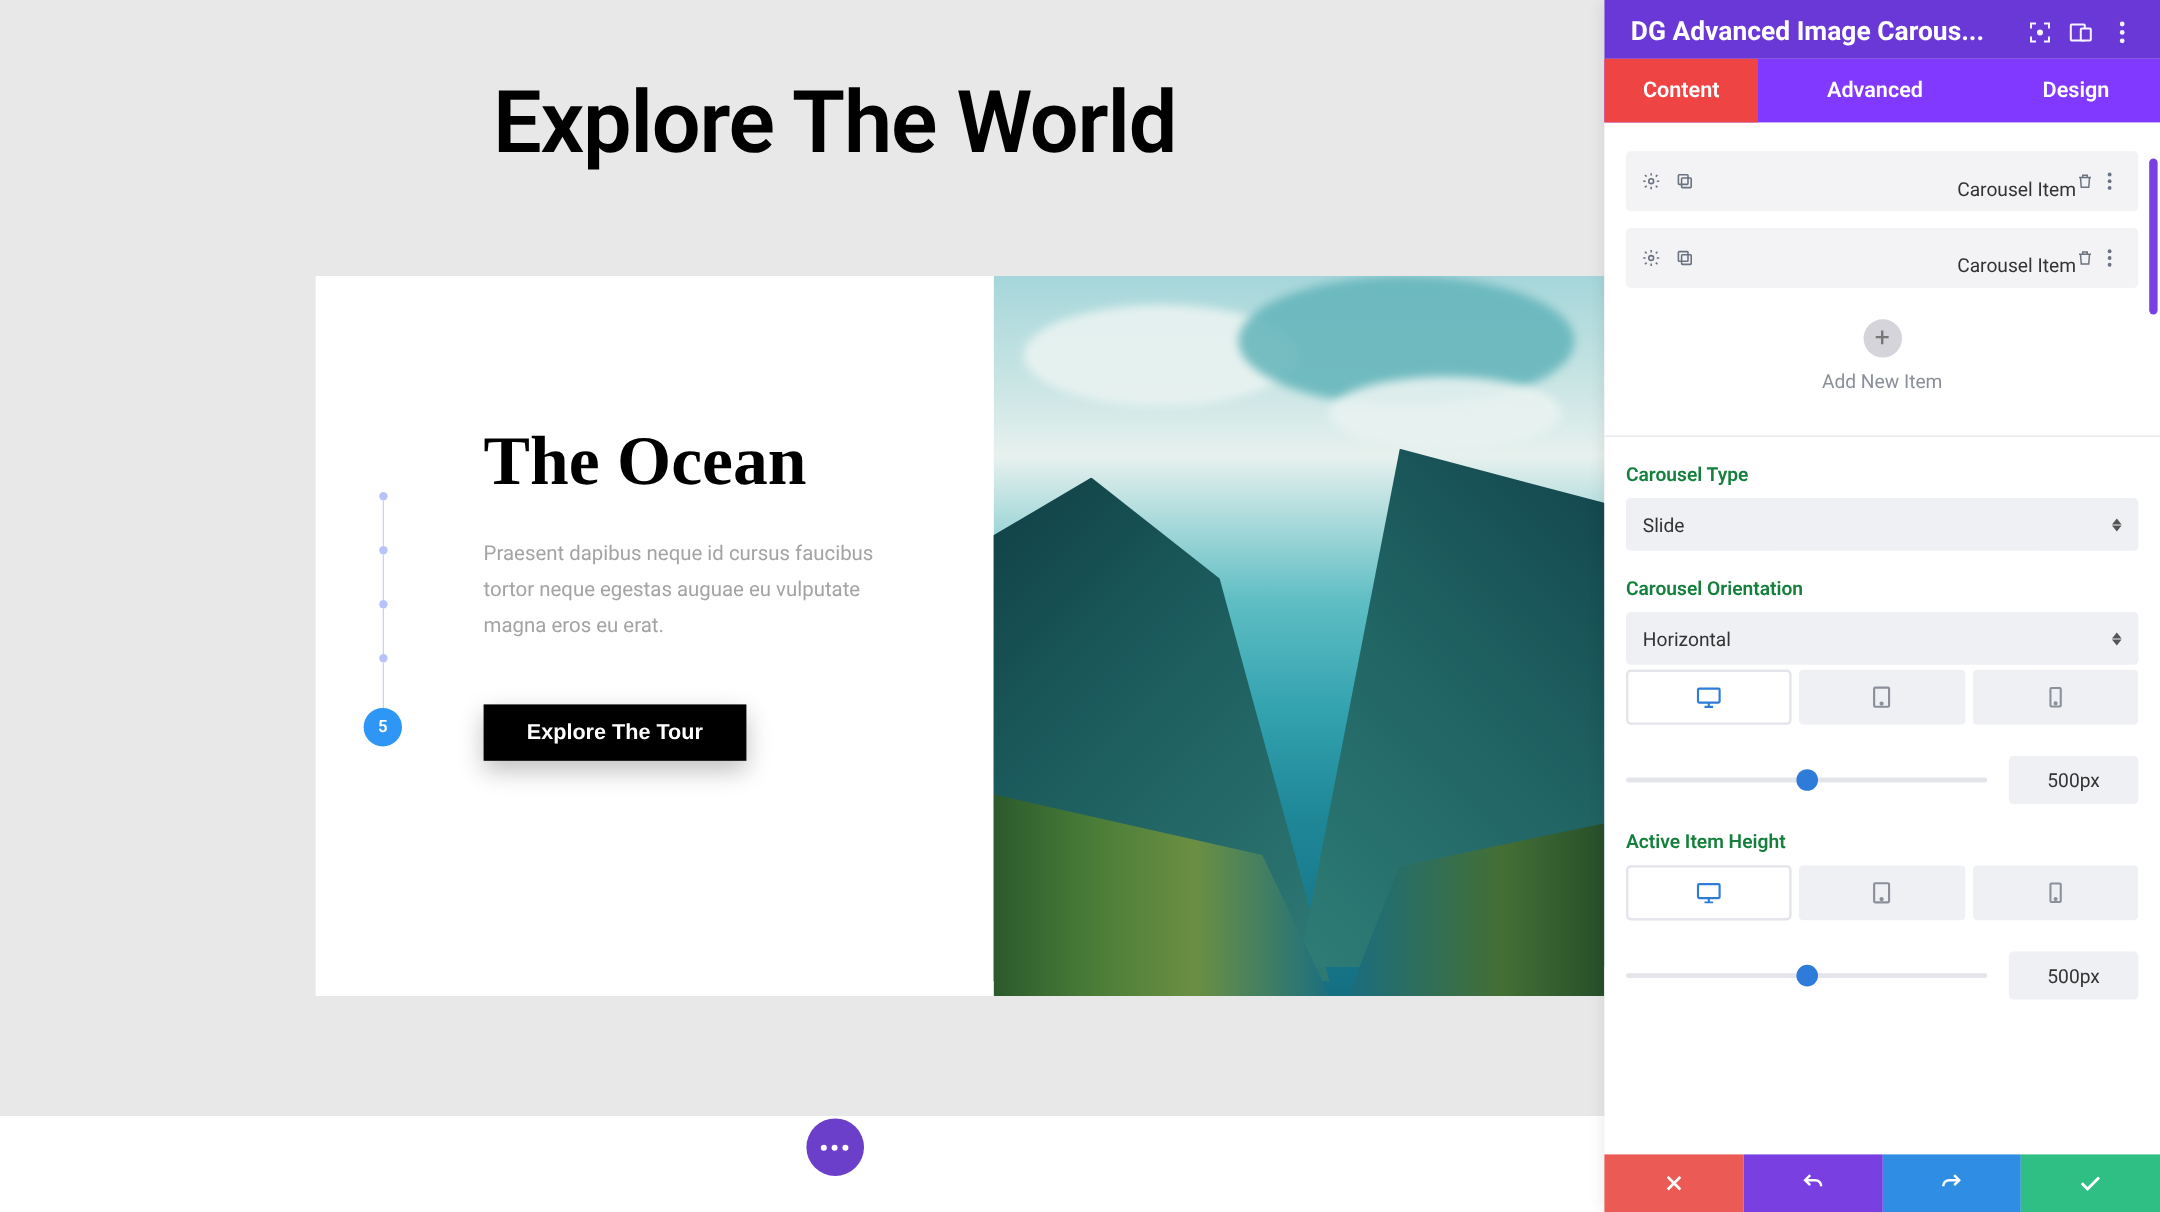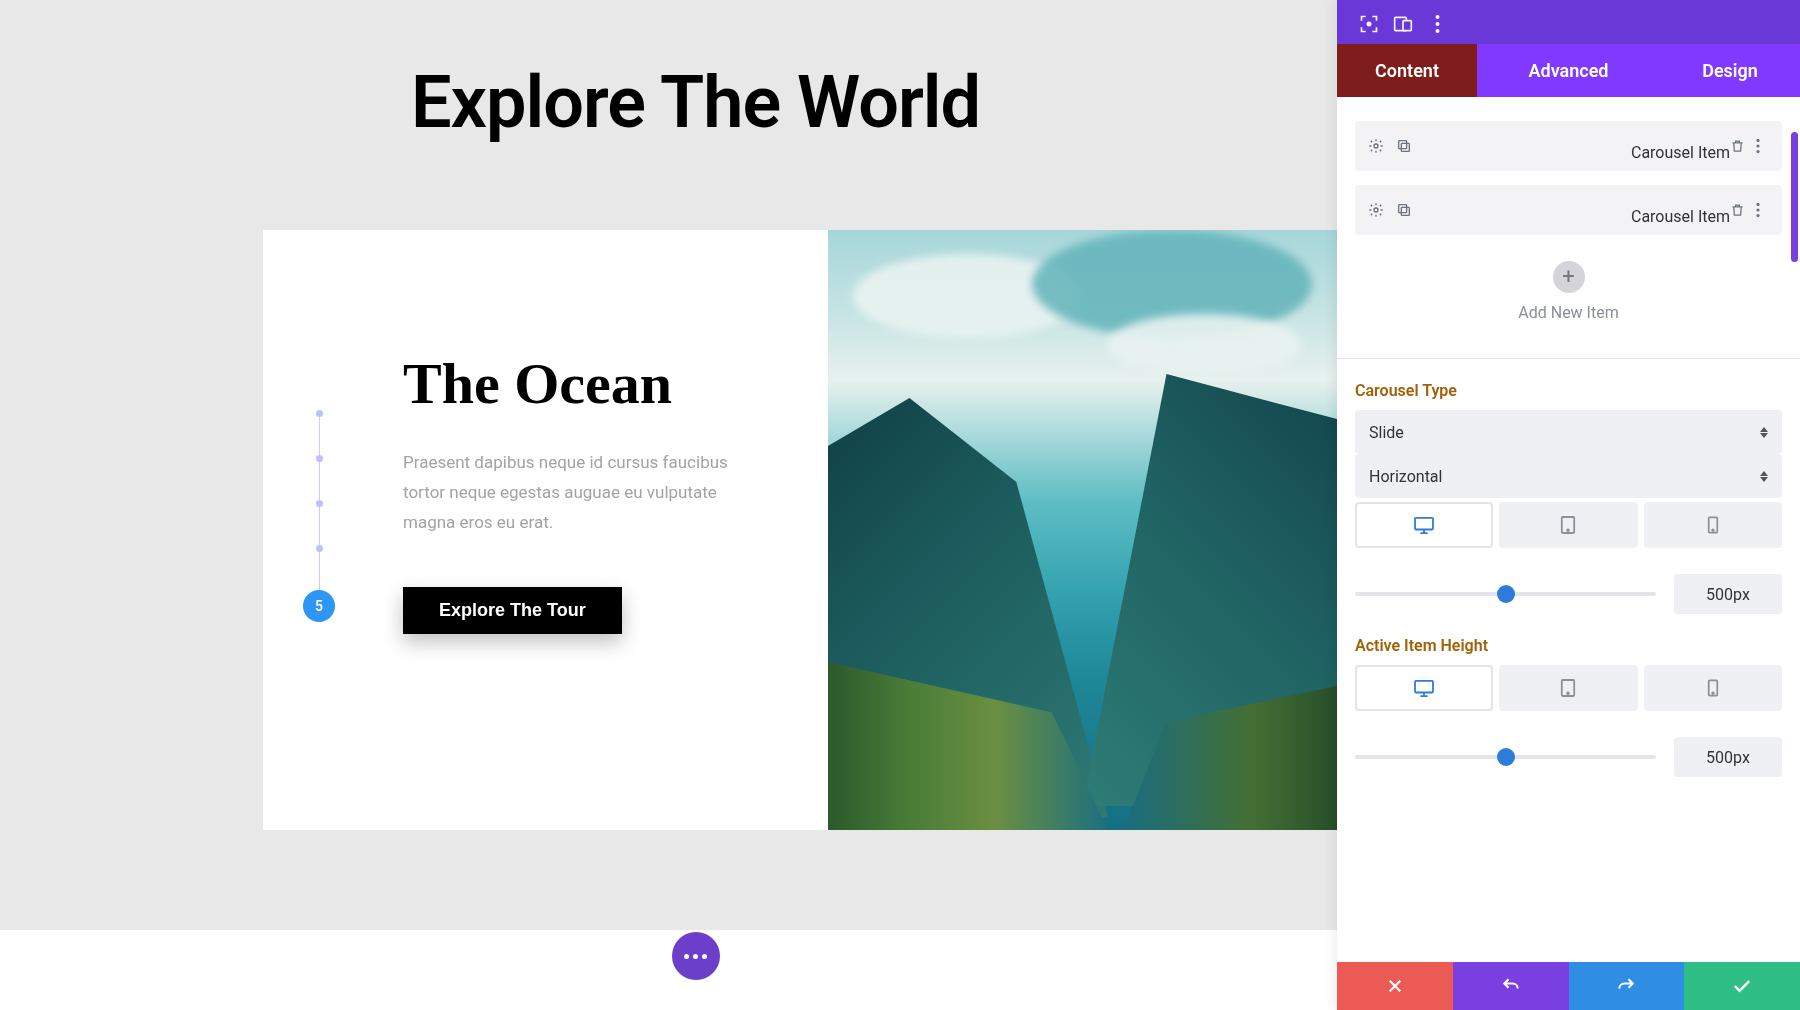--- a/index.html
+++ b/index.html
@@ -156,21 +156,21 @@
 .panel-title{ font-size:22px; font-weight:700; flex:1; white-space:nowrap; overflow:hidden; text-overflow:ellipsis;}
 .head-icon{ width:20px; height:20px; display:flex; align-items:center; justify-content:center; cursor:pointer; opacity:.95;}
 .preset{ font-size:15px; margin-top:6px; opacity:.9; display:flex; align-items:center; gap:4px; cursor:pointer;}
 .preset .tri{ font-size:10px; }
 
 .tabs{ background:#8139ff; display:flex; }
 .tab{
   flex:0 0 auto; padding:16px 0; text-align:center; color:#fff;
   font-size:18px; font-weight:600; cursor:pointer;
 }
-.tab.content{ width:140px; background:#7f1d1d; }
+.tab.content{ width:128px; background:#ef4444; }
 .tab.design{ width:140px; }
 .tab.advanced{ flex:1; }
 
 .panel-body{
   flex:1; overflow-y:auto; padding:0 18px 20px;
 }
 .item-row{
   background:#f3f3f6; border-radius:4px; height:50px; margin-top:14px;
   display:flex; align-items:center; padding:0 12px; color:#4a5568;
 }
@@ -190,21 +190,21 @@
 }
 .add-label{ color:#8a8f99; font-size:16px; }
 
 .section-divider{ border:none; border-top:1px solid #e4e4ea; margin:0 -18px 0;}
 .section-head{
   display:flex; align-items:center; padding:26px 0 6px;
 }
 .section-title{ color:#2f7bd9; font-size:22px; font-weight:500; flex:1;}
 .sec-ico{ color:#2f7bd9; cursor:pointer; margin-left:14px; }
 
-.field-label{ font-size:16px; font-weight:600; color:#a16207; margin-top:22px; margin-bottom:10px;}
+.field-label{ font-size:16px; font-weight:600; color:#15803d; margin-top:22px; margin-bottom:10px;}
 .select{
   background:#eef0f3; height:44px; border-radius:4px; display:flex;
   align-items:center; padding:0 14px; font-size:16px; color:#333;
   position:relative; cursor:pointer;
 }
 .select .caret{
   position:absolute; right:14px; display:flex; flex-direction:column; gap:1px;
 }
 .select .caret span{ width:0;height:0;border-left:4px solid transparent;border-right:4px solid transparent;}
 .select .caret .up{ border-bottom:5px solid #555;}
@@ -297,20 +297,21 @@
   <div class="fab">
     <span></span>
       <span></span>
       <span></span>
   </div>
 </div>
 
 <div class="panel">
   <div class="panel-head">
     <div class="panel-title-row">
+      <div class="panel-title">DG Advanced Image Carous...</div>
       <div class="head-icon">
         <svg width="20" height="20" viewBox="0 0 24 24" fill="none" stroke="#fff" stroke-width="2">
             <path d="M3 8V3h5M21 8V3h-5M3 16v5h5M21 16v5h-5"></path>
             <circle cx="12" cy="12" r="2" fill="#fff"></circle>
           </svg>
       </div>
       <div class="head-icon">
         <svg width="20" height="18" viewBox="0 0 24 20" fill="none" stroke="#fff" stroke-width="2">
             <rect x="2" y="2" width="14" height="16" rx="1"></rect>
             <rect x="12" y="6" width="10" height="12" rx="1" fill="#6b38d8"></rect>
@@ -404,20 +405,21 @@
 
     <div class="field-label">Carousel Type</div>
     <div class="select">
       <span>Slide</span>
       <span class="caret">
           <span class="up"></span>
           <span class="dn"></span>
         </span>
     </div>
 
+    <div class="field-label">Carousel Orientation</div>
     <div class="select">
       <span>Horizontal</span>
       <span class="caret">
           <span class="up"></span>
           <span class="dn"></span>
         </span>
     </div>
 
     <div class="device-row">
       <div class="device active">

